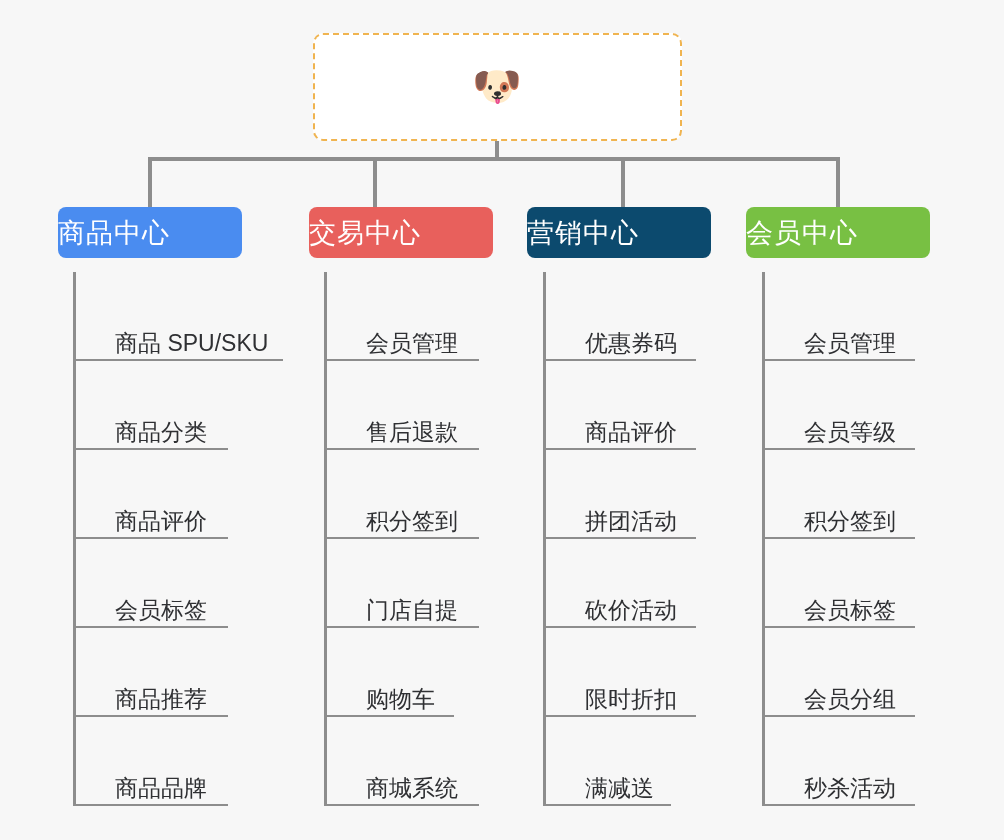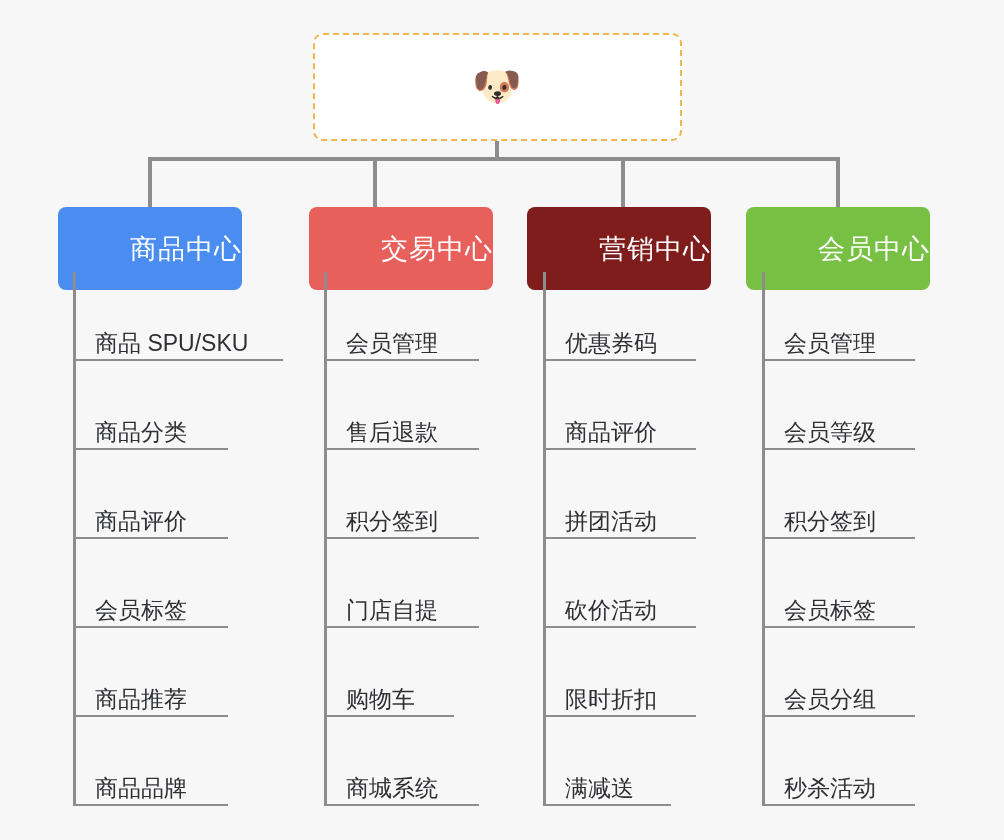--- a/index.html
+++ b/index.html
@@ -60,26 +60,26 @@
     color: #efb340;
     letter-spacing: 2px;
     line-height: 1;
     white-space: nowrap;
   }
 
   
   .category {
     position: absolute;
     top: 207px;
-    height: 83px;
+    height: 51px;
     box-sizing: border-box;
     border-radius: 8px;
     display: flex;
     align-items: center;
-    justify-content: flex-end;
+    justify-content: flex-start;
     color: #ffffff;
     font-size: 27px;
     letter-spacing: 1px;
     white-space: nowrap;
   }
 
   
   .branch-column {
     position: absolute;
     top: 272px;
@@ -90,21 +90,21 @@
     padding: 0;
     position: relative;
   }
   .leaf-item {
     position: relative;
     height: 89px;
     box-sizing: border-box;
   }
   .leaf-label {
     position: absolute;
-    left: 22px;
+    left: 42px;
     bottom: 6px;
     font-size: 23px;
     color: #2f3033;
     white-space: nowrap;
     line-height: 1;
   }
   .leaf-underline {
     position: absolute;
     left: 0;
     bottom: 0;
@@ -197,21 +197,21 @@
           <li class="leaf-item" style="height: 89px;">
             <span class="leaf-label">购物车</span>
             <span class="leaf-underline" style="width: 130px; background: rgb(141, 141, 141);"></span>
           </li>
           <li class="leaf-item" style="height: 89px;">
             <span class="leaf-label">商城系统</span>
             <span class="leaf-underline" style="width: 155px; background: rgb(141, 141, 141);"></span>
           </li>
         </ul>
       </div>
-      <div class="category" style="left: 527px; width: 184px; background: #7f1d1d;">
+      <div class="category" style="left: 527px; width: 184px; background: #0c4a6e;">
         <span>营销中心</span>
       </div>
       <div class="branch-column" style="left: 543px;">
         <div class="branch-spine" style="height: 534px; background: rgb(141, 141, 141);"></div>
         <ul class="leaf-list">
           <li class="leaf-item" style="height: 89px;">
             <span class="leaf-label">优惠券码</span>
             <span class="leaf-underline" style="width: 153px; background: rgb(141, 141, 141);"></span>
           </li>
           <li class="leaf-item" style="height: 89px;">

